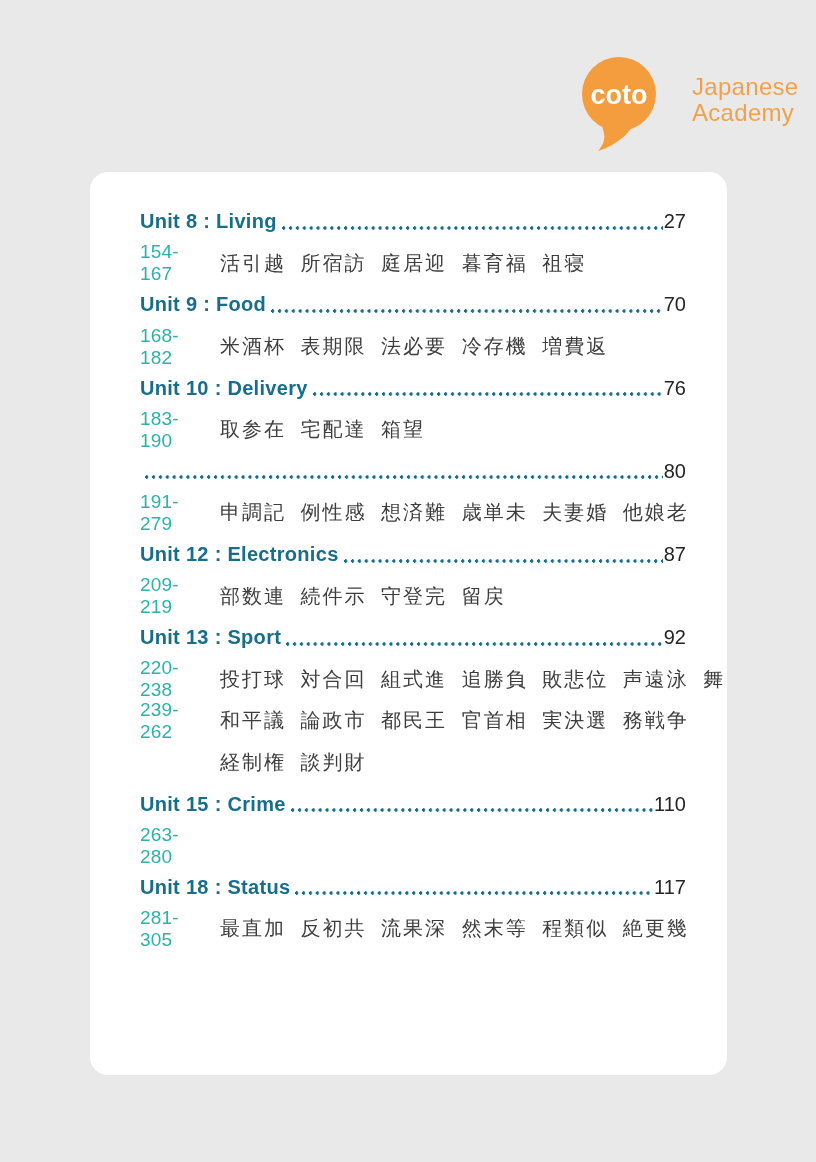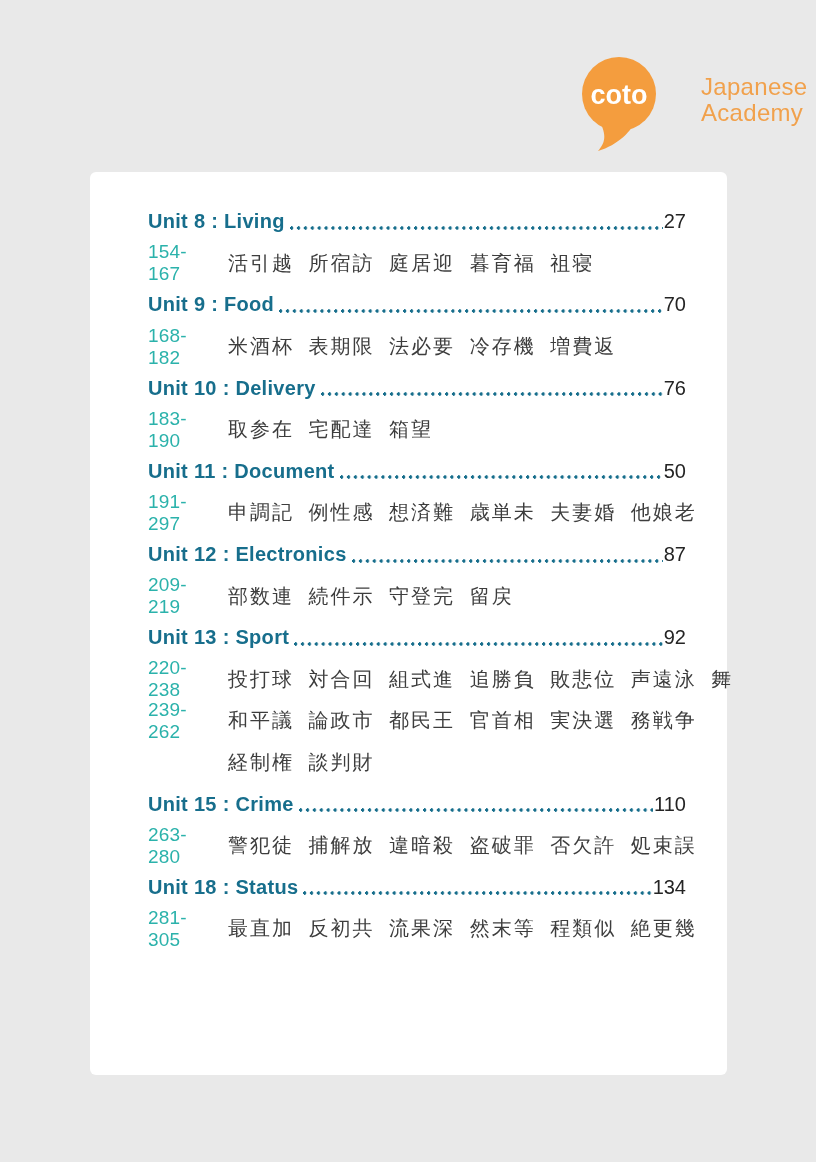--- a/index.html
+++ b/index.html
@@ -19,39 +19,37 @@
     background:var(--bg);
     font-family:"Liberation Sans", sans-serif;
     overflow:hidden;
   }
   
   .logo{
     position:absolute;
     left:582px; top:57px;
     display:flex;
     align-items:flex-start;
-    gap:9px;
   }
   .brand-text{
     padding-top:17px;
     font-size:24px;
     line-height:26px;
     color:var(--logo-text);
     font-weight:400;
     letter-spacing:.3px;
     margin-left:32px;
   }
   
   .card{
     position:absolute;
     left:90px; top:172px;
     width:637px; height:903px;
     background:var(--card);
-    border-radius:6px;
-    padding-left:8px;
+    border-radius:18px;
   }
   .toc{
     padding:29px 41px 0 50px;
   }
   .row{
     height:41.6px;
     display:flex;
     align-items:center;
   }
   .unit-title{
@@ -133,26 +131,25 @@
       <div class="row heading-row">
         <span class="unit-title">Unit 10 : Delivery</span>
         <span class="leader"></span>
         <span class="page-num">76</span>
       </div>
       <div class="row kanji-row">
         <span class="range">183-190</span>
         <span class="kanji">取参在 宅配達 箱望</span>
       </div>
       <div class="row heading-row">
-        <span class="unit-title">Unit 11 : Document</span>
         <span class="leader"></span>
-        <span class="page-num">50</span>
+        <span class="page-num">80</span>
       </div>
       <div class="row kanji-row">
-        <span class="range">191-297</span>
+        <span class="range">191-279</span>
         <span class="kanji">申調記 例性感 想済難 歳単未 夫妻婚 他娘老</span>
       </div>
       <div class="row heading-row">
         <span class="unit-title">Unit 12 : Electronics</span>
         <span class="leader"></span>
         <span class="page-num">87</span>
       </div>
       <div class="row kanji-row">
         <span class="range">209-219</span>
         <span class="kanji">部数連 続件示 守登完 留戻</span>
@@ -174,25 +171,24 @@
         <span class="range"></span>
         <span class="kanji">経制権 談判財</span>
       </div>
       <div class="row heading-row">
         <span class="unit-title">Unit 15 : Crime</span>
         <span class="leader"></span>
         <span class="page-num">110</span>
       </div>
       <div class="row kanji-row">
         <span class="range">263-280</span>
-        <span class="kanji">警犯徒 捕解放 違暗殺 盗破罪 否欠許 処束誤</span>
       </div>
       <div class="row heading-row">
         <span class="unit-title">Unit 18 : Status</span>
         <span class="leader"></span>
-        <span class="page-num">134</span>
+        <span class="page-num">117</span>
       </div>
       <div class="row kanji-row">
         <span class="range">281-305</span>
         <span class="kanji">最直加 反初共 流果深 然末等 程類似 絶更幾</span>
       </div>
     </div>
 </div>
 
 </body></html>

